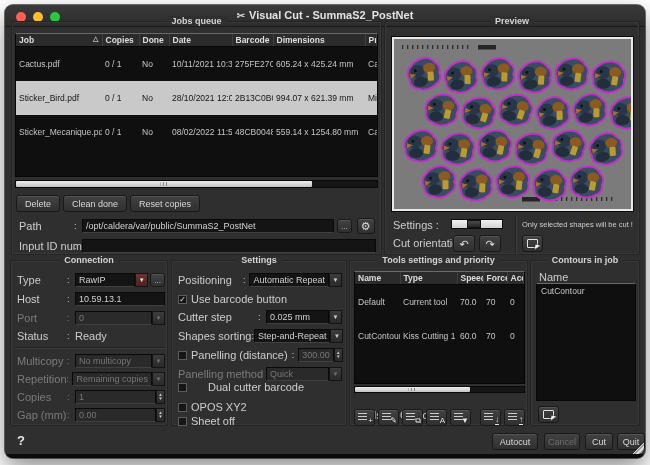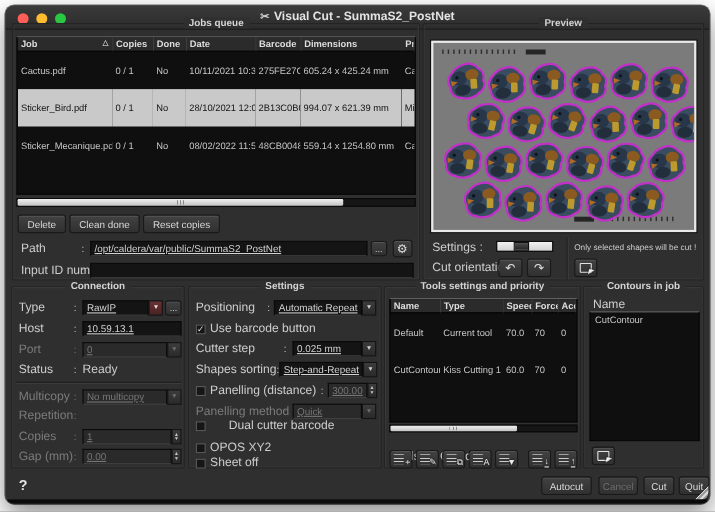--- a/index.html
+++ b/index.html
@@ -26,21 +26,21 @@
   .group-title { position:absolute; top:-6px; left:50%; transform:translateX(-50%);
     background:#2f2f2f; padding:0 5px; color:#d4d4d4; font-size:9px; font-weight:bold; white-space:nowrap; }
 
   .lbl { color:#cdcdcd; font-size:11px; white-space:nowrap; }
   .lbl.dim { color:#7b7b7b; }
   .colon { color:#cdcdcd; font-size:9px; }
   .colon.dim { color:#7b7b7b; }
 
   
   .field { background:#141414; border:1px solid #0a0a0a; border-bottom-color:#404040;
-    color:#d2d2d2; font-size:9px; height:14px; line-height:12px; padding:0 3px; overflow:hidden; white-space:nowrap;text-decoration:underline; }
+    color:#d2d2d2; font-size:9px; height:14px; line-height:12px; padding:0 3px; overflow:hidden; white-space:nowrap; }
   .field.dim { color:#767676; background:#2a2a2a; }
   .combo { display:flex; }
   .combo .field { flex:1; }
   .combo-btn { width:13px; height:14px; background:linear-gradient(#3c3c3c,#2a2a2a); border:1px solid #141414;
     color:#cfcfcf; font-size:6px; display:flex; align-items:center; justify-content:center; }
   .combo-btn.red { background:linear-gradient(#6a3434,#4a2222); color:#e8dada; }
   .combo-btn.dim { color:#6f6f6f; }
   .spin { width:9px; height:14px; background:linear-gradient(#3c3c3c,#2a2a2a); border:1px solid #141414;
     display:flex; flex-direction:column; align-items:center; justify-content:center; color:#c9c9c9; font-size:4.5px; line-height:4px; }
 
@@ -343,20 +343,24 @@
       <span class="colon dim" style="width:8px;">:</span>
       <div class="combo" style="flex:1;">
         <div class="field dim">No multicopy</div>
         <div class="combo-btn dim">▼</div>
       </div>
     </div>
 
     <div class="form-row" style="left:6px; top:111px; width:148px;">
       <span class="lbl dim" style="width:50px;">Repetition</span>
       <span class="colon dim" style="width:8px;">:</span>
+      <div class="combo" style="flex:1;">
+        <div class="field dim">Remaining copies</div>
+        <div class="combo-btn dim">▼</div>
+      </div>
     </div>
 
     <div class="form-row" style="left:6px; top:129px; width:148px;">
       <span class="lbl dim" style="width:50px;">Copies</span>
       <span class="colon dim" style="width:8px;">:</span>
       <div class="combo" style="flex:1;">
         <div class="field dim">1</div>
         <div class="spin">
             <span>▲</span>
             <span>▼</span>

